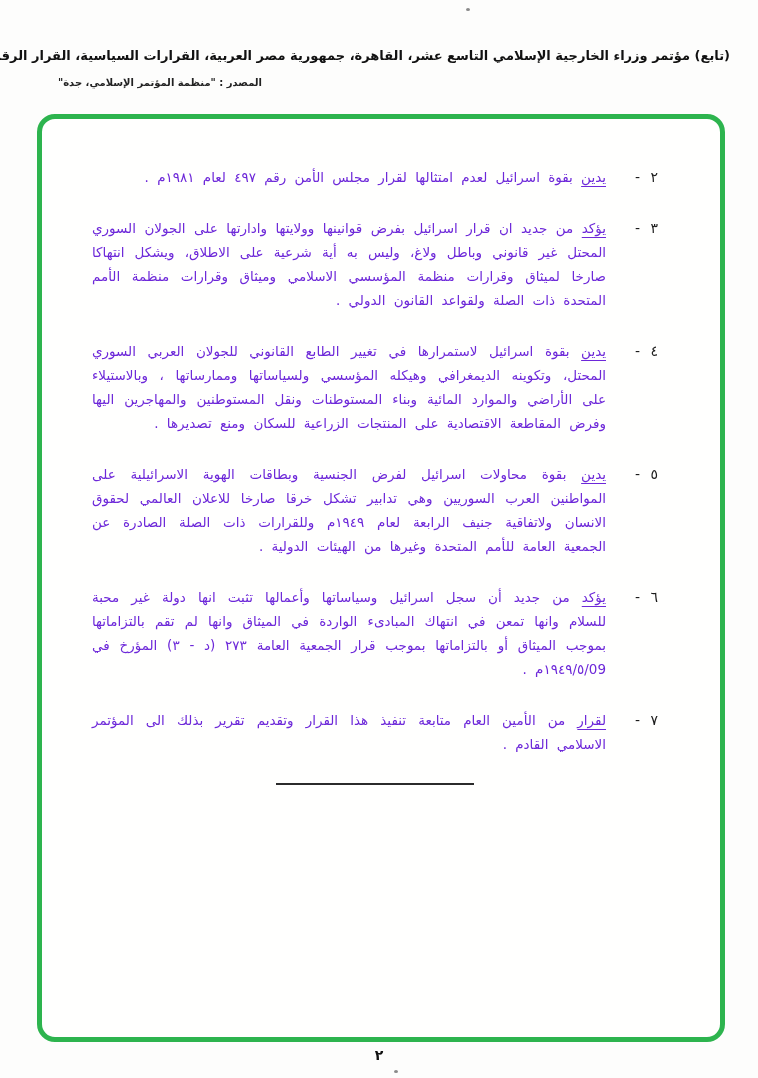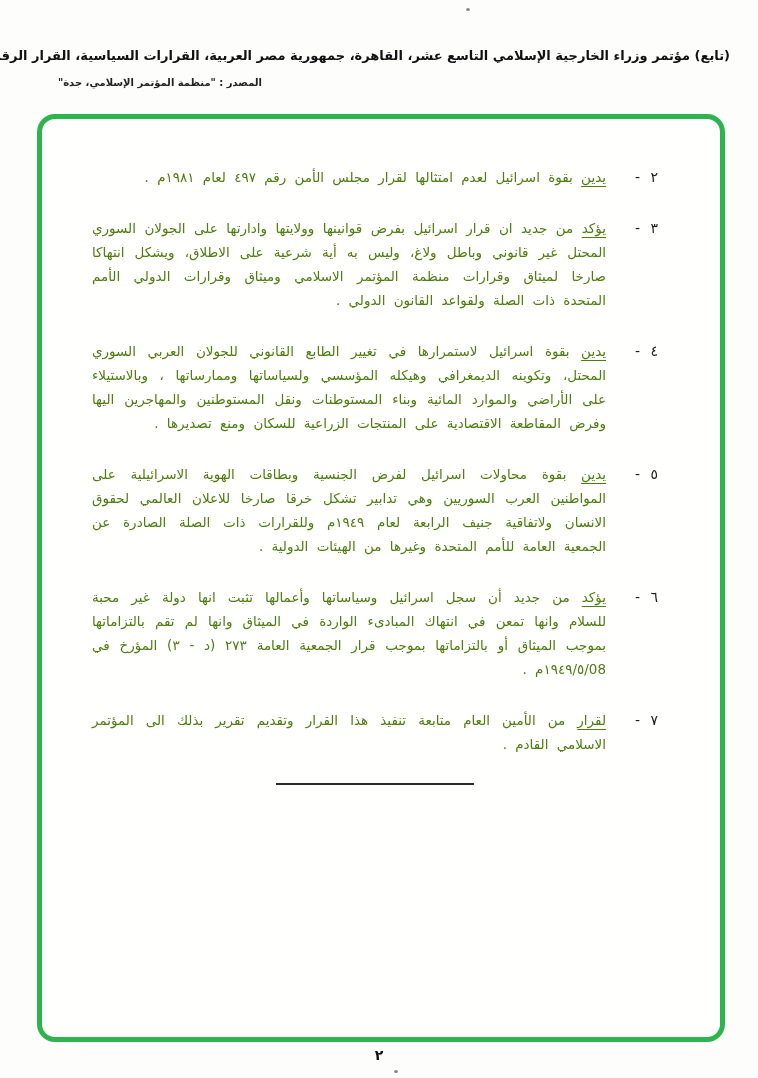--- a/index.html
+++ b/index.html
@@ -60,21 +60,21 @@
     word-spacing: 6px;
     color: #1c1c1c;
   }
   .ptext {
     flex: 1;
     font-size: 13.5px;
     line-height: 24px;
     text-align: justify;
     word-spacing: 4px;
     letter-spacing: 0.3px;
-    color: #4d7c0f;
+    color: #6d28d9;
   }
   .lead {
     text-decoration: underline;
     text-underline-offset: 4px;
   }
 
   .endline {
     width: 198px;
     border-top: 2px solid #2b2b2b;
     margin: 4px auto 0 auto;
@@ -101,36 +101,36 @@
 
   <section class="frame">
 
     <div class="para">
       <div class="num">٢ -</div>
       <p class="ptext"><span class="lead">يدين</span> <span>بقوة اسرائيل لعدم امتثالها لقرار مجلس الأمن رقم ٤٩٧ لعام ١٩٨١م .</span></p>
     </div>
 
     <div class="para">
       <div class="num">٣ -</div>
-      <p class="ptext"><span class="lead">يؤكد</span> <span>من جديد ان قرار اسرائيل بفرض قوانينها وولايتها وادارتها على الجولان السوري المحتل غير قانوني وباطل ولاغ، وليس به أية شرعية على الاطلاق، ويشكل انتهاكا صارخا لميثاق وقرارات منظمة المؤتمر الاسلامي وميثاق وقرارات الدولي الأمم المتحدة ذات الصلة ولقواعد القانون الدولي .</span></p>
+      <p class="ptext"><span class="lead">يؤكد</span> <span>من جديد ان قرار اسرائيل بفرض قوانينها وولايتها وادارتها على الجولان السوري المحتل غير قانوني وباطل ولاغ، وليس به أية شرعية على الاطلاق، ويشكل انتهاكا صارخا لميثاق وقرارات منظمة المؤسسي الاسلامي وميثاق وقرارات منظمة الأمم المتحدة ذات الصلة ولقواعد القانون الدولي .</span></p>
     </div>
 
     <div class="para">
       <div class="num">٤ -</div>
       <p class="ptext"><span class="lead">يدين</span> <span>بقوة اسرائيل لاستمرارها في تغيير الطابع القانوني للجولان العربي السوري المحتل، وتكوينه الديمغرافي وهيكله المؤسسي ولسياساتها وممارساتها ، وبالاستيلاء على الأراضي والموارد المائية وبناء المستوطنات ونقل المستوطنين والمهاجرين اليها وفرض المقاطعة الاقتصادية على المنتجات الزراعية للسكان ومنع تصديرها .</span></p>
     </div>
 
     <div class="para">
       <div class="num">٥ -</div>
       <p class="ptext"><span class="lead">يدين</span> <span>بقوة محاولات اسرائيل لفرض الجنسية وبطاقات الهوية الاسرائيلية على المواطنين العرب السوريين وهي تدابير تشكل خرقا صارخا للاعلان العالمي لحقوق الانسان ولاتفاقية جنيف الرابعة لعام ١٩٤٩م وللقرارات ذات الصلة الصادرة عن الجمعية العامة للأمم المتحدة وغيرها من الهيئات الدولية .</span></p>
     </div>
 
     <div class="para">
       <div class="num">٦ -</div>
-      <p class="ptext"><span class="lead">يؤكد</span> <span>من جديد أن سجل اسرائيل وسياساتها وأعمالها تثبت انها دولة غير محبة للسلام وانها تمعن في انتهاك المبادىء الواردة في الميثاق وانها لم تقم بالتزاماتها بموجب الميثاق أو بالتزاماتها بموجب قرار الجمعية العامة ٢٧٣ (د - ٣) المؤرخ في ١٩٤٩/٥/08م .</span></p>
+      <p class="ptext"><span class="lead">يؤكد</span> <span>من جديد أن سجل اسرائيل وسياساتها وأعمالها تثبت انها دولة غير محبة للسلام وانها تمعن في انتهاك المبادىء الواردة في الميثاق وانها لم تقم بالتزاماتها بموجب الميثاق أو بالتزاماتها بموجب قرار الجمعية العامة ٢٧٣ (د - ٣) المؤرخ في ١٩٤٩/٥/09م .</span></p>
     </div>
 
     <div class="para">
       <div class="num">٧ -</div>
       <p class="ptext"><span class="lead">لقرار</span> <span>من الأمين العام متابعة تنفيذ هذا القرار وتقديم تقرير بذلك الى المؤتمر الاسلامي القادم .</span></p>
     </div>
 
     <div class="endline"></div>
 
   </section>

